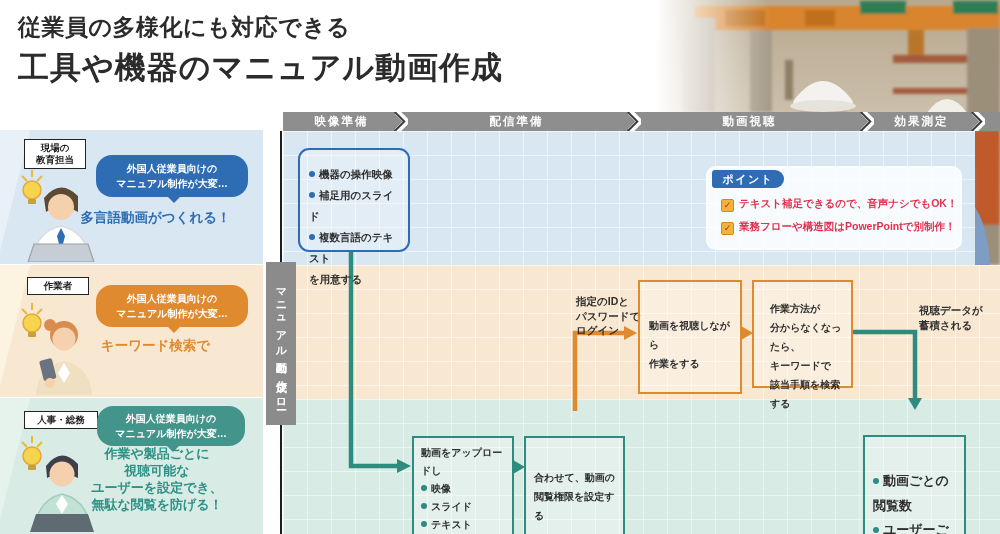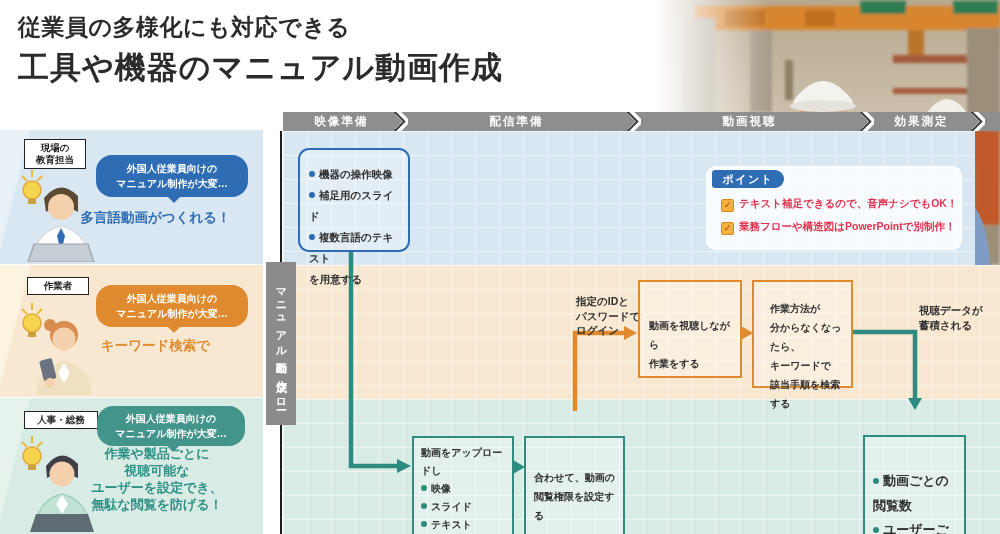--- a/index.html
+++ b/index.html
@@ -277,21 +277,21 @@
     <div>合わせて、動画の</div>
     <div>閲覧権限を設定する</div>
   </div>
 
   <div class="flabel" style="left:576px;top:294px;width:80px;">
     <div>指定のIDと</div>
     <div>パスワードで</div>
     <div>ログイン</div>
   </div>
 
-  <div class="fbox orange" style="left:638px;top:280px;width:104px;height:98px;padding:34px 4px 0 9px;font-size:10px;">
+  <div class="fbox orange" style="left:638px;top:280px;width:104px;height:114px;padding:34px 4px 0 9px;font-size:10px;">
     <div>動画を視聴しながら</div>
     <div>作業をする</div>
   </div>
 
   <div class="fbox orange" style="left:752px;top:280px;width:101px;height:108px;padding:17px 3px 0 16px;font-size:10px;">
     <div>作業方法が</div>
     <div>分からなくなったら、</div>
     <div>キーワードで</div>
     <div>該当手順を検索する</div>
   </div>

